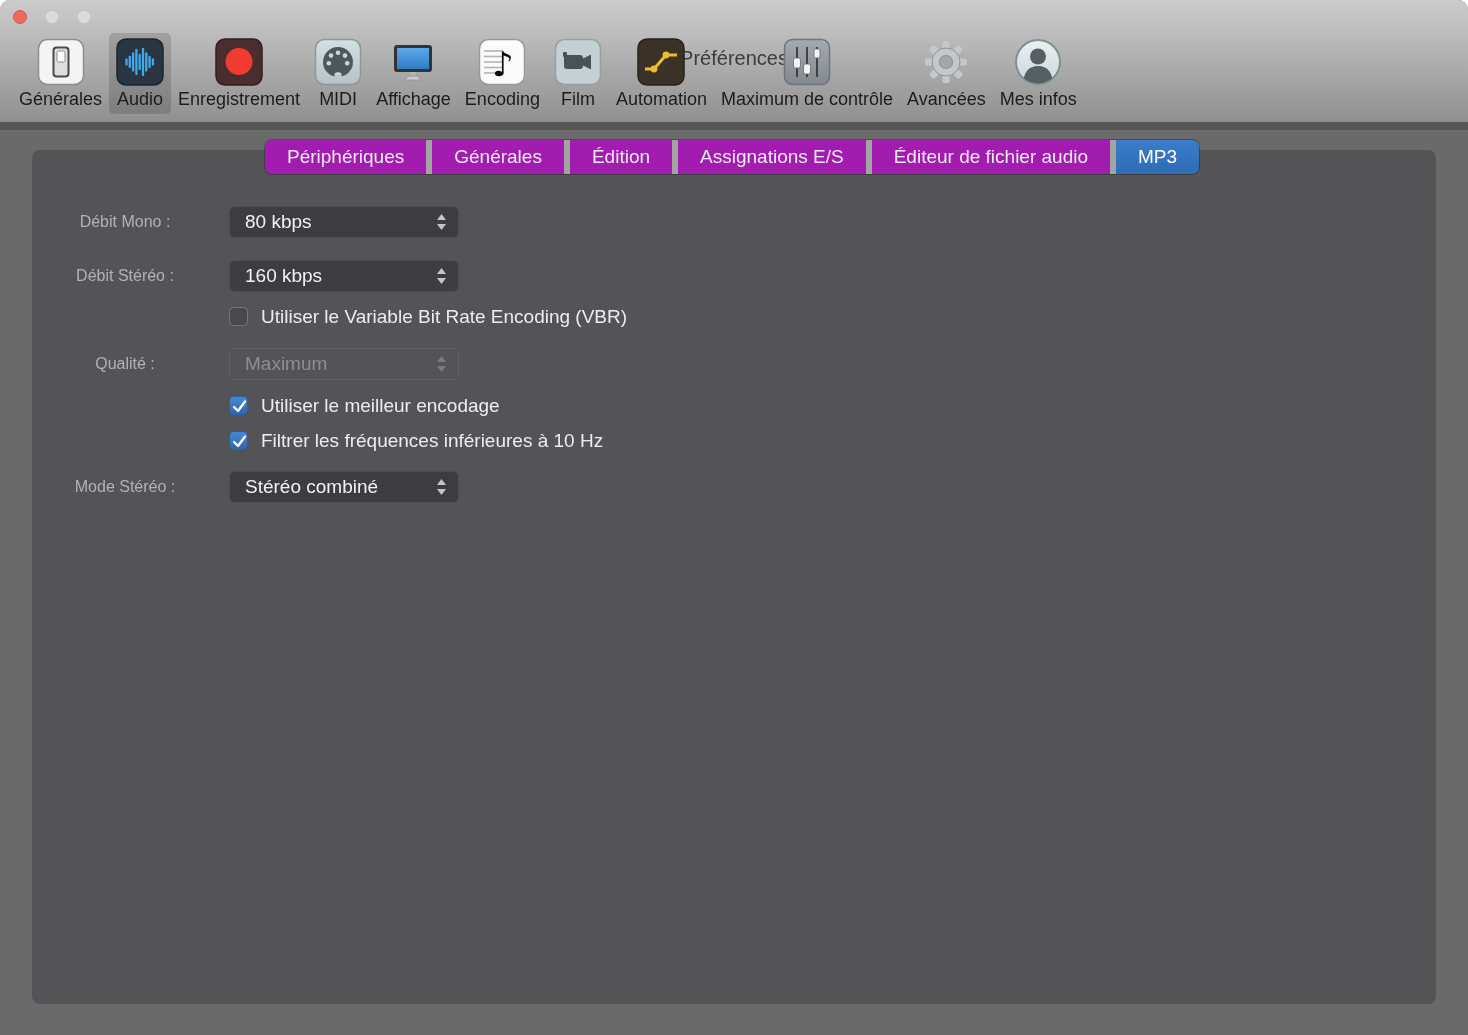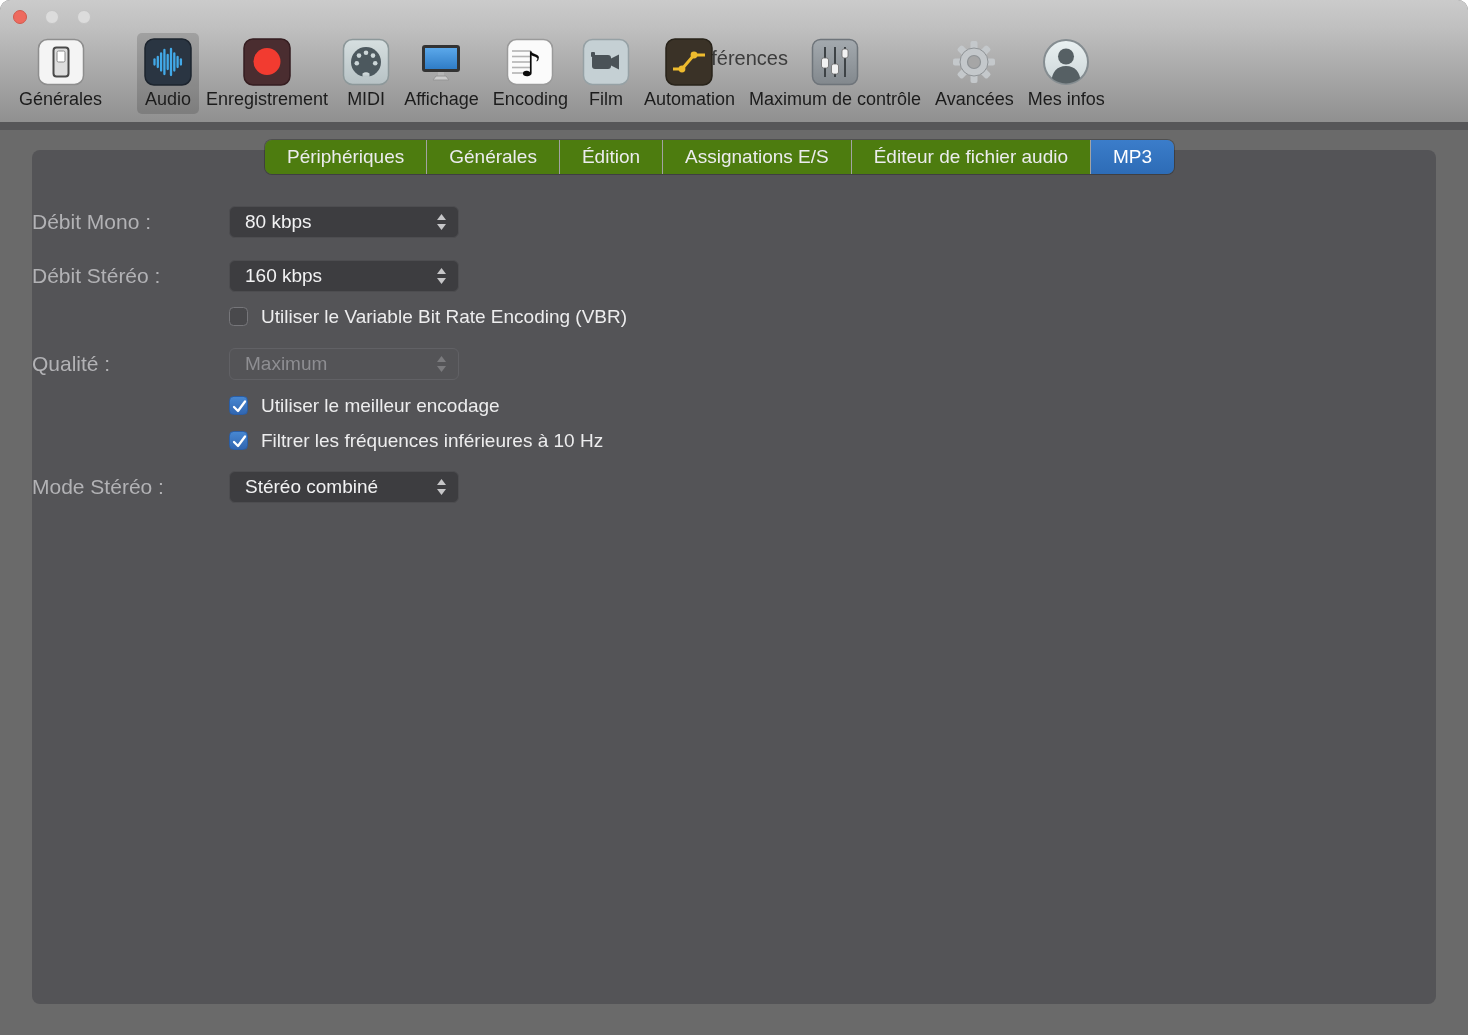--- a/index.html
+++ b/index.html
@@ -11,35 +11,35 @@
     background:linear-gradient(to bottom,#cbcbcb 0%,#c0c0c0 22%,#a8a8a8 60%,#909090 100%);
     border-bottom:8px solid #565658;}
   .traffic{position:absolute;top:10px;left:13px;display:flex;gap:18px;}
   .light{width:14px;height:14px;border-radius:50%;box-sizing:border-box;}
   .light.red{background:#ee6a5e;border:1px solid #cf5a4e;}
   .light.gray{background:#dcdcdc;border:1px solid #c4c4c4;}
   .window-title{position:absolute;top:7px;left:0;right:0;text-align:center;font-size:20px;color:#3c3c3c;margin-top:40px;}
 
   .toolbar{position:absolute;left:12px;top:33px;display:flex;align-items:flex-start;}
   .tb-item{display:flex;flex-direction:column;align-items:center;padding:5px 7px 4px;border-radius:5px;cursor:default;}
-  .tb-item.selected{background:rgba(0,0,0,0.15);margin-left:28px;}
+  .tb-item.selected{background:rgba(0,0,0,0.15);}
   .tb-icon{width:48px;height:48px;display:block;}
   .tb-label{font-size:18px;color:#1c1c1c;margin-top:3px;white-space:nowrap;}
 
   
   .panel{position:absolute;left:32px;top:150px;width:1404px;height:854px;background:#545457;border-radius:8px;}
 
   
   .tabs{position:absolute;left:265px;top:140px;display:flex;height:34px;border-radius:7px;overflow:hidden;box-shadow:0 0 0 1px rgba(0,0,0,0.25);}
-  .tab{background:#4d7c0f;color:#ececee;font-size:19px;line-height:34px;padding:0 22px;border-right:1px solid #a3a3a3;white-space:nowrap;}
+  .tab{background:#a21caf;color:#ececee;font-size:19px;line-height:34px;padding:0 22px;border-right:6px solid #a3a3a3;white-space:nowrap;}
   .tab:last-child{border-right:none;}
   .tab.selected{background:linear-gradient(#3b7dca,#2d6cb6);color:#ffffff;}
 
   
-  .form-label{position:absolute;left:0;width:186px;height:32px;line-height:32px;text-align:left;color:#b2b2b5;font-size:21px;}
+  .form-label{position:absolute;left:0;width:186px;height:32px;line-height:32px;text-align:center;color:#b2b2b5;font-size:16px;}
   .select{position:absolute;left:197px;width:230px;height:32px;background:#3d3d40;border:1px solid #4d4d50;border-radius:6px;box-sizing:border-box;color:#f2f2f3;font-size:19px;text-align:center;}
   .select .val{position:absolute;left:15px;top:0;line-height:30px;white-space:nowrap;}
   .select .chev{position:absolute;right:11px;top:6px;}
   .select.disabled{background:transparent;border-color:#616165;color:#8e8e92;}
   .checkbox{position:absolute;left:197px;width:19px;height:19px;border-radius:4.5px;box-sizing:border-box;}
   .checkbox.unchecked{background:#49494c;border:1.5px solid #76767a;}
   .checkbox.checked{background:linear-gradient(#4787d1,#3166b1);border:1px solid #2a5ea6;}
   .checkbox svg{position:absolute;left:0;top:0;}
   .check-label{position:absolute;left:229px;height:20px;line-height:20px;color:#ededee;font-size:19px;white-space:nowrap;}
 </style>

